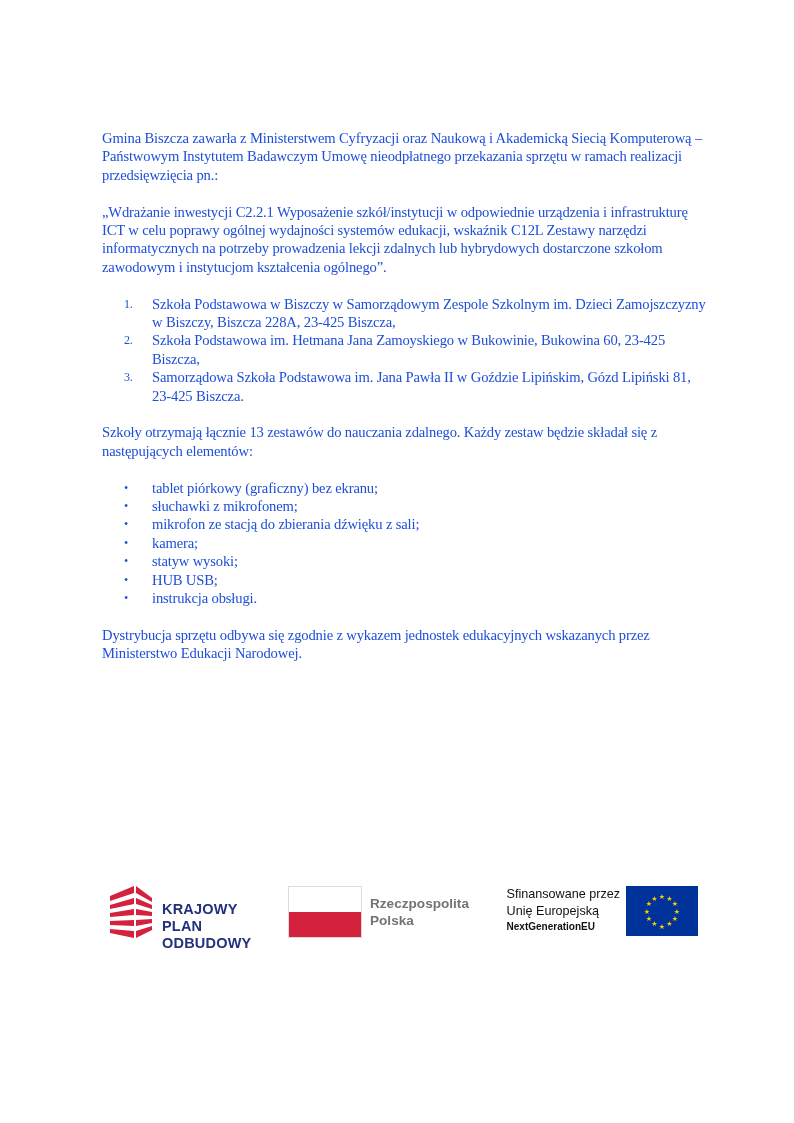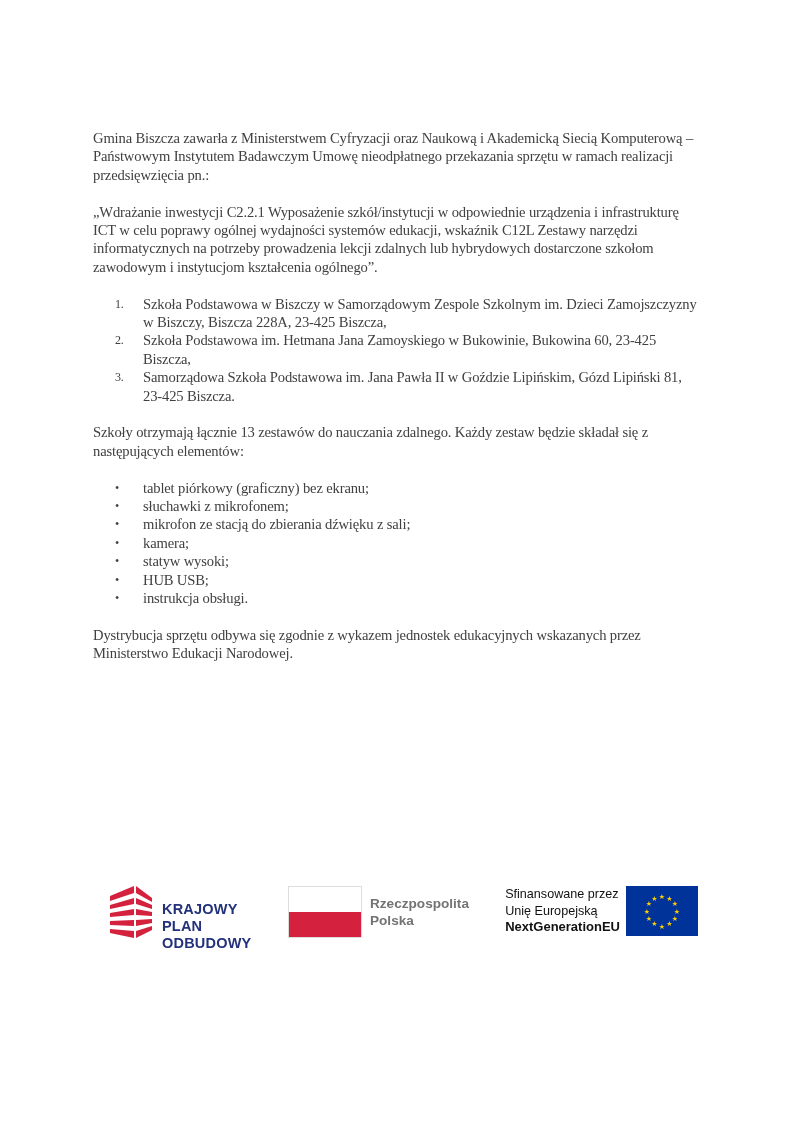--- a/index.html
+++ b/index.html
@@ -1,20 +1,20 @@
 <!DOCTYPE html>
 <html><head>
 <meta charset="utf-8">
 <style>
   html, body { margin: 0; padding: 0; background: #ffffff; }
   body { width: 794px; height: 1123px; position: relative; overflow: hidden; }
   .page {
-    position: absolute; left: 93px; top: 129px; width: 610px;
+    position: absolute; left: 102px; top: 129px; width: 610px;
     font-family: "Liberation Serif", serif; font-size: 14.6px; line-height: 18.4px;
-    color: #404040; letter-spacing: -0.15px;
+    color: #1d4ed8; letter-spacing: -0.15px;
   }
   p { margin: 0 0 18.4px 0; }
   ol, ul { margin: 0 0 18.4px 0; padding-left: 0; list-style: none; }
   ol li, ul li { position: relative; padding-left: 50px; }
   ol li .num { position: absolute; left: 22px; top: 0; font-size: 12px; }
   ul li .bullet { position: absolute; left: 22px; top: 0; font-size: 12px; }
   .logos { position: absolute; top: 884px; left: 0; width: 794px; height: 56px; }
   .kpo { position: absolute; left: 108px; top: 0; width: 160px; height: 56px; }
   .kpo-text {
     position: absolute; left: 54px; top: 17px; font-family: "Liberation Sans", sans-serif;
@@ -26,21 +26,21 @@
   .flag-pl .r { height: 50%; background: #d4213d; }
   .rp-text {
     position: absolute; left: 82px; top: 9px; font-family: "Liberation Sans", sans-serif;
     font-size: 13.6px; line-height: 17px; color: #737373; font-weight: bold;
   }
   .eu { position: absolute; left: 500px; top: 2px; width: 200px; height: 52px; }
   .eu-text {
     position: absolute; right: 80px; top: 0; font-family: "Liberation Sans", sans-serif;
     font-size: 12.6px; line-height: 16.5px; color: #111; white-space: nowrap;
   }
-  .eu-text .ng { font-weight: bold; font-size: 13px; }
+  .eu-text .ng { font-weight: bold; font-size: 10px; }
   .eu-flag { position: absolute; right: 2px; top: 0; width: 72px; height: 50px; background: #003399; }
 </style>
 </head>
 <body>
 
 <div class="page">
   <p>Gmina Biszcza zawarła z Ministerstwem Cyfryzacji oraz Naukową i Akademicką Siecią Komputerową – Państwowym Instytutem Badawczym Umowę nieodpłatnego przekazania sprzętu w ramach realizacji przedsięwzięcia pn.:</p>
   <p>„Wdrażanie inwestycji C2.2.1 Wyposażenie szkół/instytucji w odpowiednie urządzenia i infrastrukturę ICT w celu poprawy ogólnej wydajności systemów edukacji, wskaźnik C12L Zestawy narzędzi informatycznych na potrzeby prowadzenia lekcji zdalnych lub hybrydowych dostarczone szkołom zawodowym i instytucjom  kształcenia ogólnego”.</p>
   <ol>
     <li><span class="num">1.</span><span>Szkoła Podstawowa  w Biszczy w Samorządowym Zespole Szkolnym im. Dzieci Zamojszczyzny w Biszczy, Biszcza 228A, 23-425 Biszcza,</span></li>

